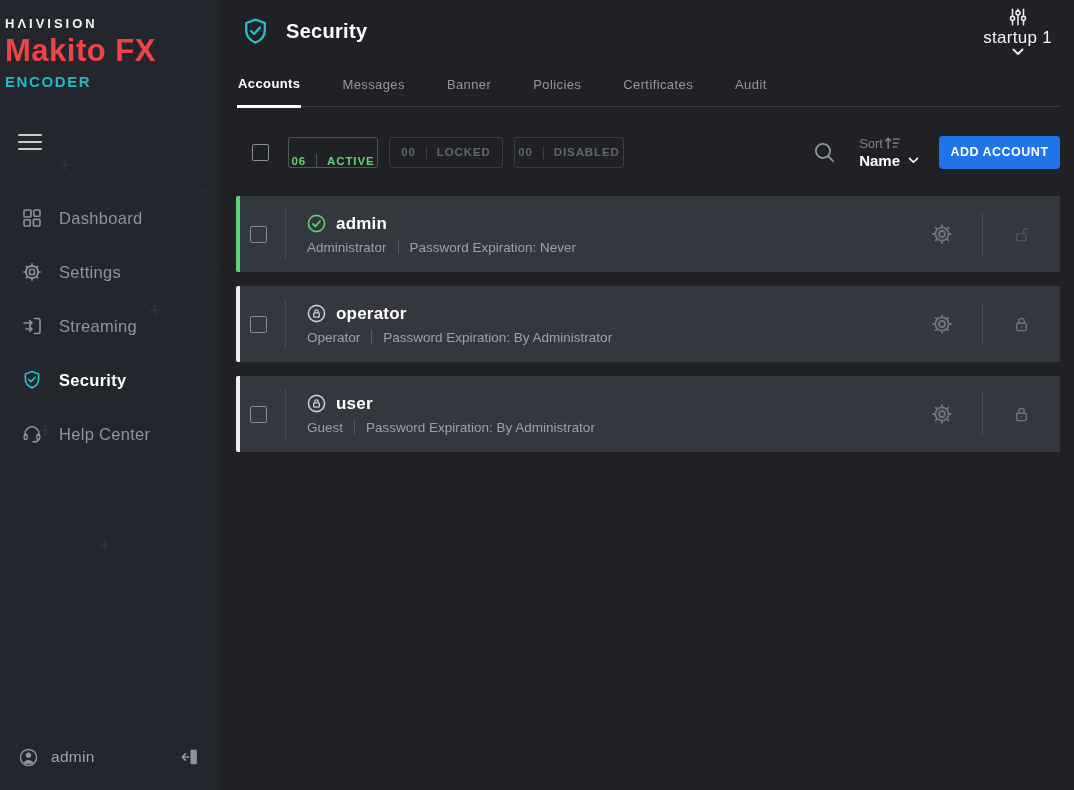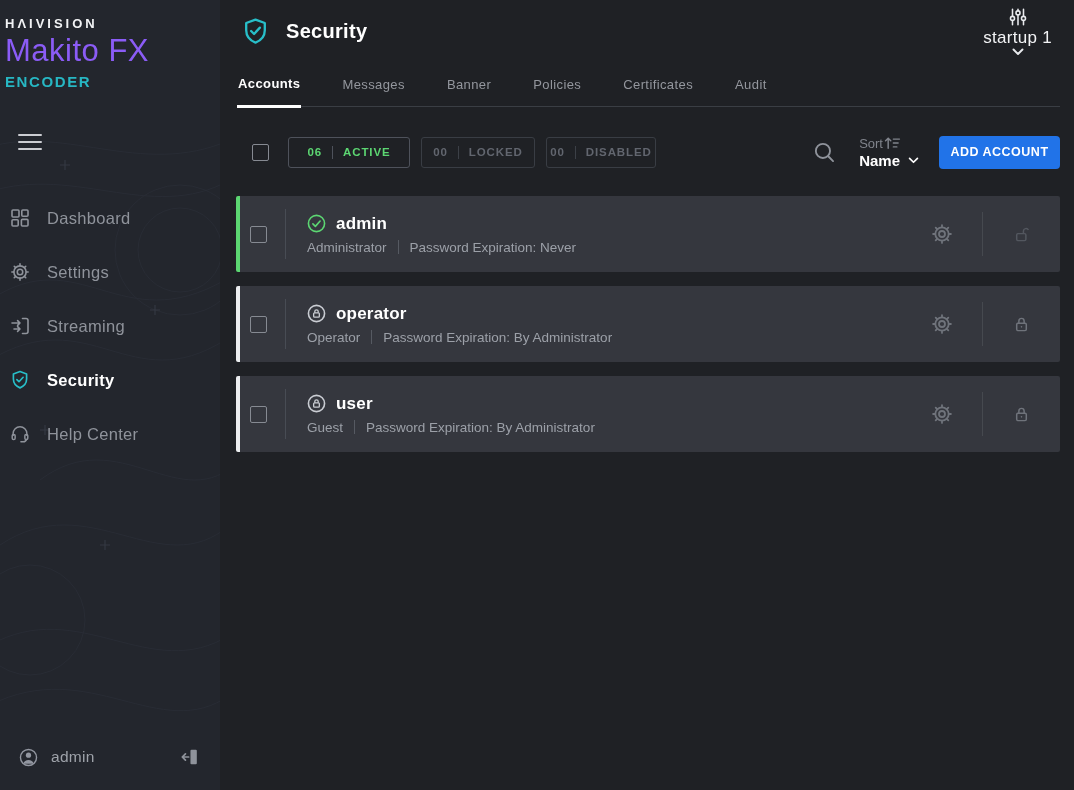--- a/index.html
+++ b/index.html
@@ -5,26 +5,26 @@
   * { margin:0; padding:0; box-sizing:border-box; }
   html,body { background:#17181b; }
   body { font-family:"Liberation Sans", sans-serif; }
   #app { position:relative; width:1074px; height:790px; overflow:hidden; background:#1f2125; }
 
   
   .sidebar { position:absolute; left:0; top:0; width:220px; height:790px; background:#23262d; overflow:hidden; }
   .sidebar-pattern { position:absolute; left:0; top:0; pointer-events:none; }
   .logo-block { position:absolute; top:16px; left:5px; }
   .logo-word { color:#f2f3f5; font-size:13px; font-weight:bold; letter-spacing:3px; }
-  .logo-product { color:#8b5cf6; font-size:31px; font-weight:400; letter-spacing:0.5px; margin-top:2px; }
+  .logo-product { color:#ef4444; font-size:31px; font-weight:700; letter-spacing:0.5px; margin-top:2px; }
   .logo-tag { color:#27b7c3; font-size:15px; font-weight:bold; letter-spacing:1.6px; margin-top:4px; }
   .hamburger { position:absolute; top:127px; left:16px; background:none; border:none; cursor:pointer; padding:2px; }
   .hamburger span { display:block; width:24px; height:2.4px; background:#cbcdd2; border-radius:1px; margin:4.6px 0; }
   .nav { position:absolute; top:191px; left:0; width:220px; }
-  .nav-item { height:54px; display:flex; align-items:center; padding-left:8px; cursor:pointer; color:#8f939b; }
+  .nav-item { height:54px; display:flex; align-items:center; padding-left:20px; cursor:pointer; color:#8f939b; }
   .nav-icon { width:24px; display:flex; justify-content:center; align-items:center; }
   .nav-label { margin-left:15px; font-size:16.5px; letter-spacing:0.3px; }
   .nav-item.active { color:#28bfc9; }
   .nav-item.active .nav-label { color:#ffffff; font-weight:bold; }
   .sidebar-footer { position:absolute; left:0; bottom:0; width:220px; height:58px; display:flex; align-items:center; padding:0 20px 8px 18px; }
   .footer-name { margin-left:12px; color:#9ea2a9; font-size:15.5px; letter-spacing:0.3px; flex:1; }
   .logout-btn { background:none; border:none; cursor:pointer; display:flex; }
 
   
   .content { position:absolute; left:220px; top:0; width:854px; height:790px; background:#1f2125; }
@@ -38,21 +38,21 @@
   .tabs { margin:2px 14px 0 17px; display:flex; gap:40px; border-bottom:1px solid #3a3e44; padding-top:12px; }
   .tab { background:none; border:none; cursor:pointer; color:#94979e; font-size:13px; letter-spacing:0.4px; padding:0 1px 14px 1px; font-family:inherit; }
   .tab.active { color:#ffffff; font-weight:bold; border-bottom:3px solid #ffffff; margin-bottom:-2px; }
 
   .toolbar { margin:27px 14px 0 16px; height:36px; display:flex; align-items:center; }
   .checkbox { width:17px; height:17px; border:1.5px solid #868a92; border-radius:2px; background:transparent; cursor:pointer; flex:none; }
   .toolbar .checkbox { margin-left:16px; }
   .chips { display:flex; gap:11px; margin-left:19px; }
   .chip { height:31px; border-radius:3px; background:transparent; display:flex; align-items:center; justify-content:center; cursor:pointer; font-family:inherit; font-size:11.5px; font-weight:bold; letter-spacing:0.9px; }
   .chip .chip-div { width:1px; height:13px; margin:0 10px; }
-  .chip.on { border:1px solid #4e525b; color:#5cd672; width:122px; }
+  .chip.on { border:1px solid #4e525b; color:#5cd672; width:90px;align-items:flex-end; }
   .chip.on .chip-div { background:#4e525b; }
   .chip.off { border:1px solid #393d44; color:#62666f; }
   .chip.off .chip-div { background:#3c4047; }
   .chip.w2 { width:114px; } .chip.w3 { width:110px; }
   .search-btn { background:none; border:none; cursor:pointer; display:flex; margin-right:22px; }
   .sort-block { margin-right:20px; cursor:pointer; }
   .sort-top { display:flex; align-items:center; gap:0; color:#80848c; font-size:13px; }
   .sort-bottom { display:flex; align-items:center; gap:8px; color:#ffffff; font-size:15px; font-weight:bold; margin-top:1px; }
   .add-btn { width:121px; height:33px; border:none; border-radius:4px; background:#2173e8; color:#ffffff; font-size:12.5px; font-weight:bold; letter-spacing:0.5px; cursor:pointer; font-family:inherit; }
 

